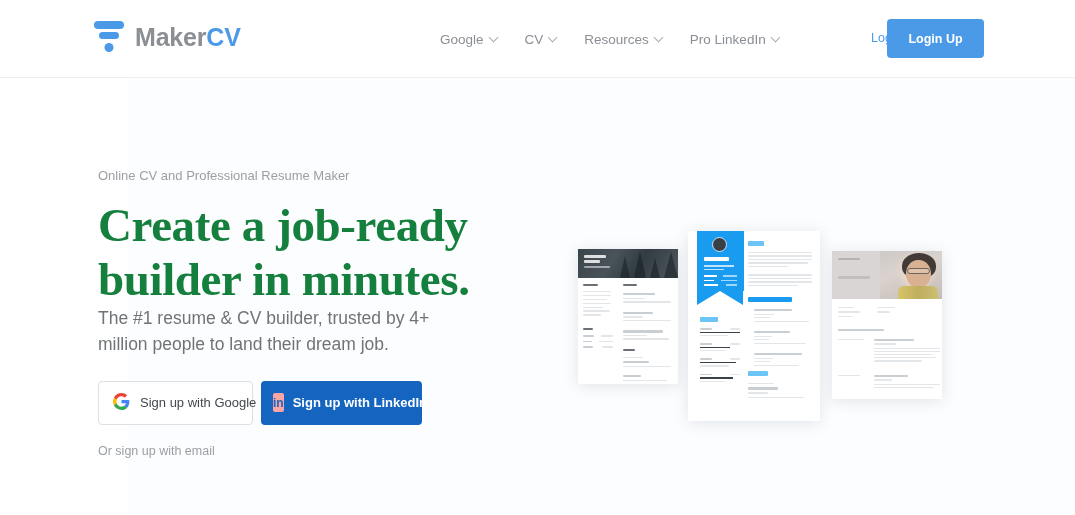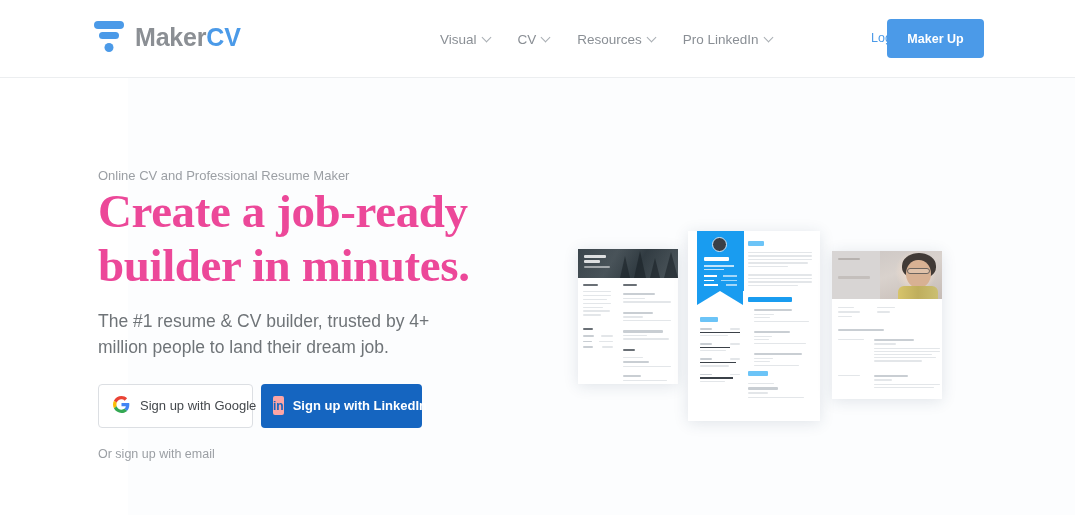--- a/index.html
+++ b/index.html
@@ -74,26 +74,26 @@
     position: absolute; left: 887px; top: 19px;
     width: 97px; height: 39px;
     background: #4b9ae8; border: none; border-radius: 4px;
     color: #fff; font-size: 12.5px; font-weight: bold;
     font-family: "Liberation Sans", sans-serif;
     cursor: pointer;
   }
 
   
   .hero { position: absolute; left: 98px; top: 168px; width: 420px; z-index: 3; }
-  .eyebrow { font-size: 13px; color: #9b9fa4; margin-bottom: 2px; }
+  .eyebrow { font-size: 13px; color: #9b9fa4; margin-bottom: 16px; }
   .headline {
     font-family: "Liberation Serif", serif;
-    font-size: 47px; font-weight: bold; color: #ec4899;
+    font-size: 47px; font-weight: bold; color: #15803d;
     line-height: 1.14; letter-spacing: -0.4px;
-    margin-bottom: 17px;
+    margin-bottom: 0;
   }
   .subhead {
     font-size: 17.5px; color: #6f7478; line-height: 1.45;
     max-width: 340px; margin-bottom: 24px;
   }
 
   .cta-row { display: flex; gap: 8px; align-items: stretch; }
   .btn-google {
     width: 155px; height: 44px;
     background: #ffffff; border: 1px solid #dcdfe3; border-radius: 4px;
@@ -188,39 +188,39 @@
         <div class="logo-bar b2"></div>
         <div class="logo-bar b3"></div>
       </div>
       <div class="logo-text">
         <span class="lt-visual">Maker</span><span class="lt-cv">CV</span>
       </div>
     </div>
 
     <nav class="nav">
       <div class="nav-item">
-        <span>Visual</span>
+        <span>Google</span>
         <span class="chev"></span>
       </div>
       <div class="nav-item">
         <span>CV</span>
         <span class="chev"></span>
       </div>
       <div class="nav-item">
         <span>Resources</span>
         <span class="chev"></span>
       </div>
       <div class="nav-item">
         <span>Pro LinkedIn</span>
         <span class="chev"></span>
       </div>
     </nav>
 
     <div class="login-link">Login</div>
-    <button class="signup-btn">Maker Up</button>
+    <button class="signup-btn">Login Up</button>
   </div>
 
   <div class="hero">
     <div class="eyebrow">Online CV and Professional Resume Maker</div>
     <h1 class="headline">
       <span>Create a job-ready</span><br>
       <span>builder in minutes.</span>
     </h1>
     <div class="subhead">The #1 resume &amp; CV builder, trusted by 4+ million people to land their dream job.</div>
 

